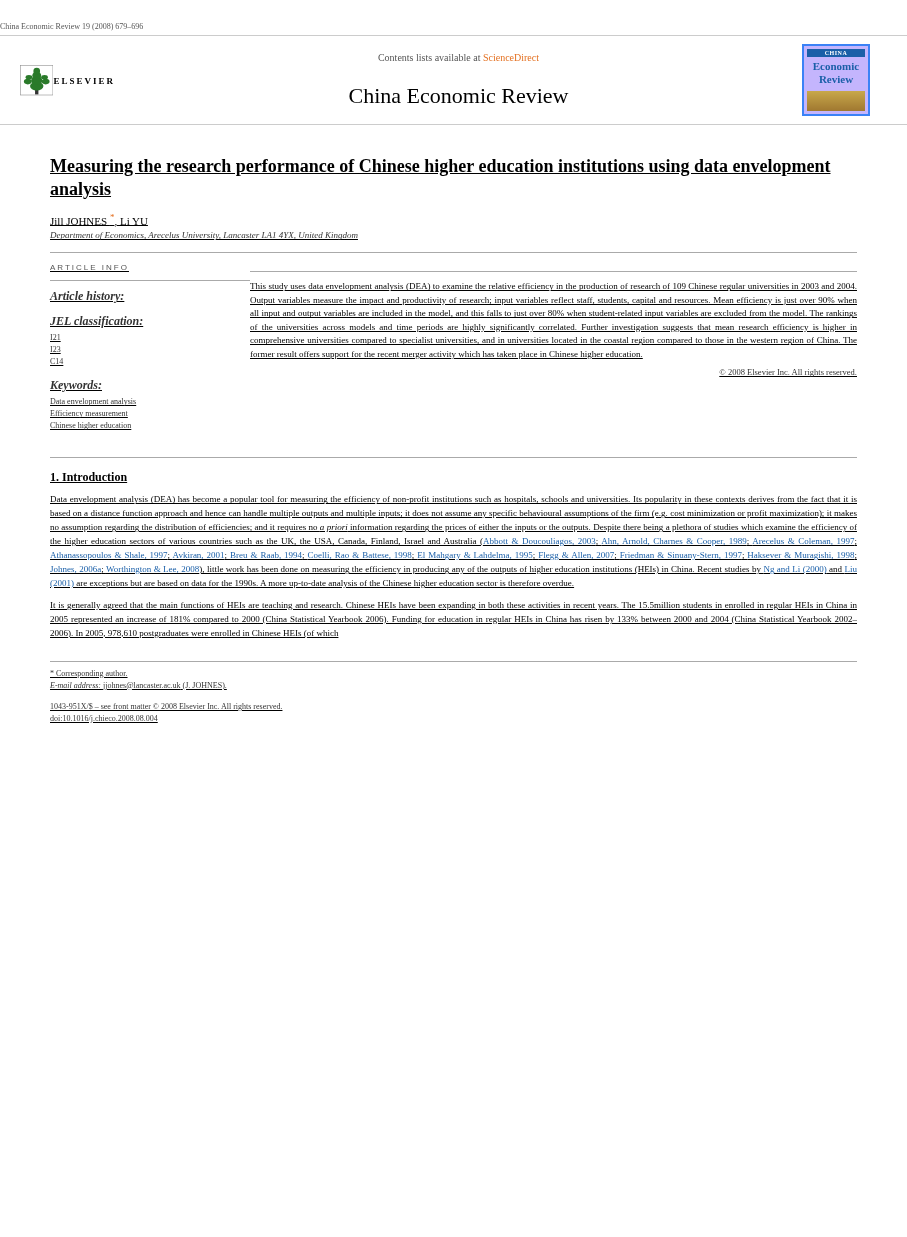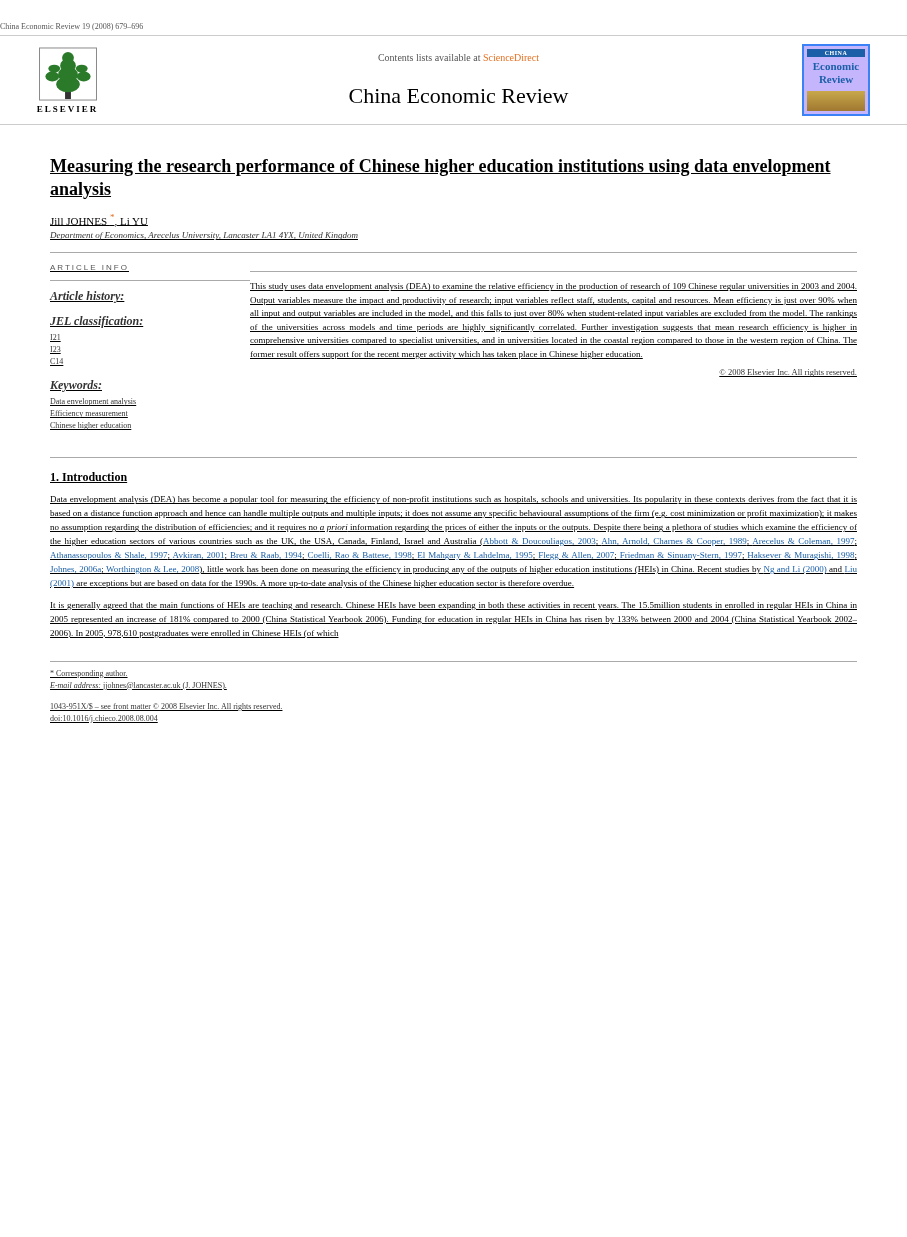--- a/index.html
+++ b/index.html
@@ -34,21 +34,21 @@
       border-top: 1px solid #ccc;
       border-bottom: 1px solid #ccc;
       background: #fff;
     }
     .elsevier-logo {
       width: 95px;
       flex-shrink: 0;
     }
     .elsevier-logo-inner {
       display: flex;
-      flex-direction: column;
+      flex-direction: row;
       align-items: center;
     }
     .elsevier-tree {
       width: 60px;
       height: 55px;
     }
     .elsevier-label {
       font-size: 9px;
       font-weight: bold;
       letter-spacing: 2px;

